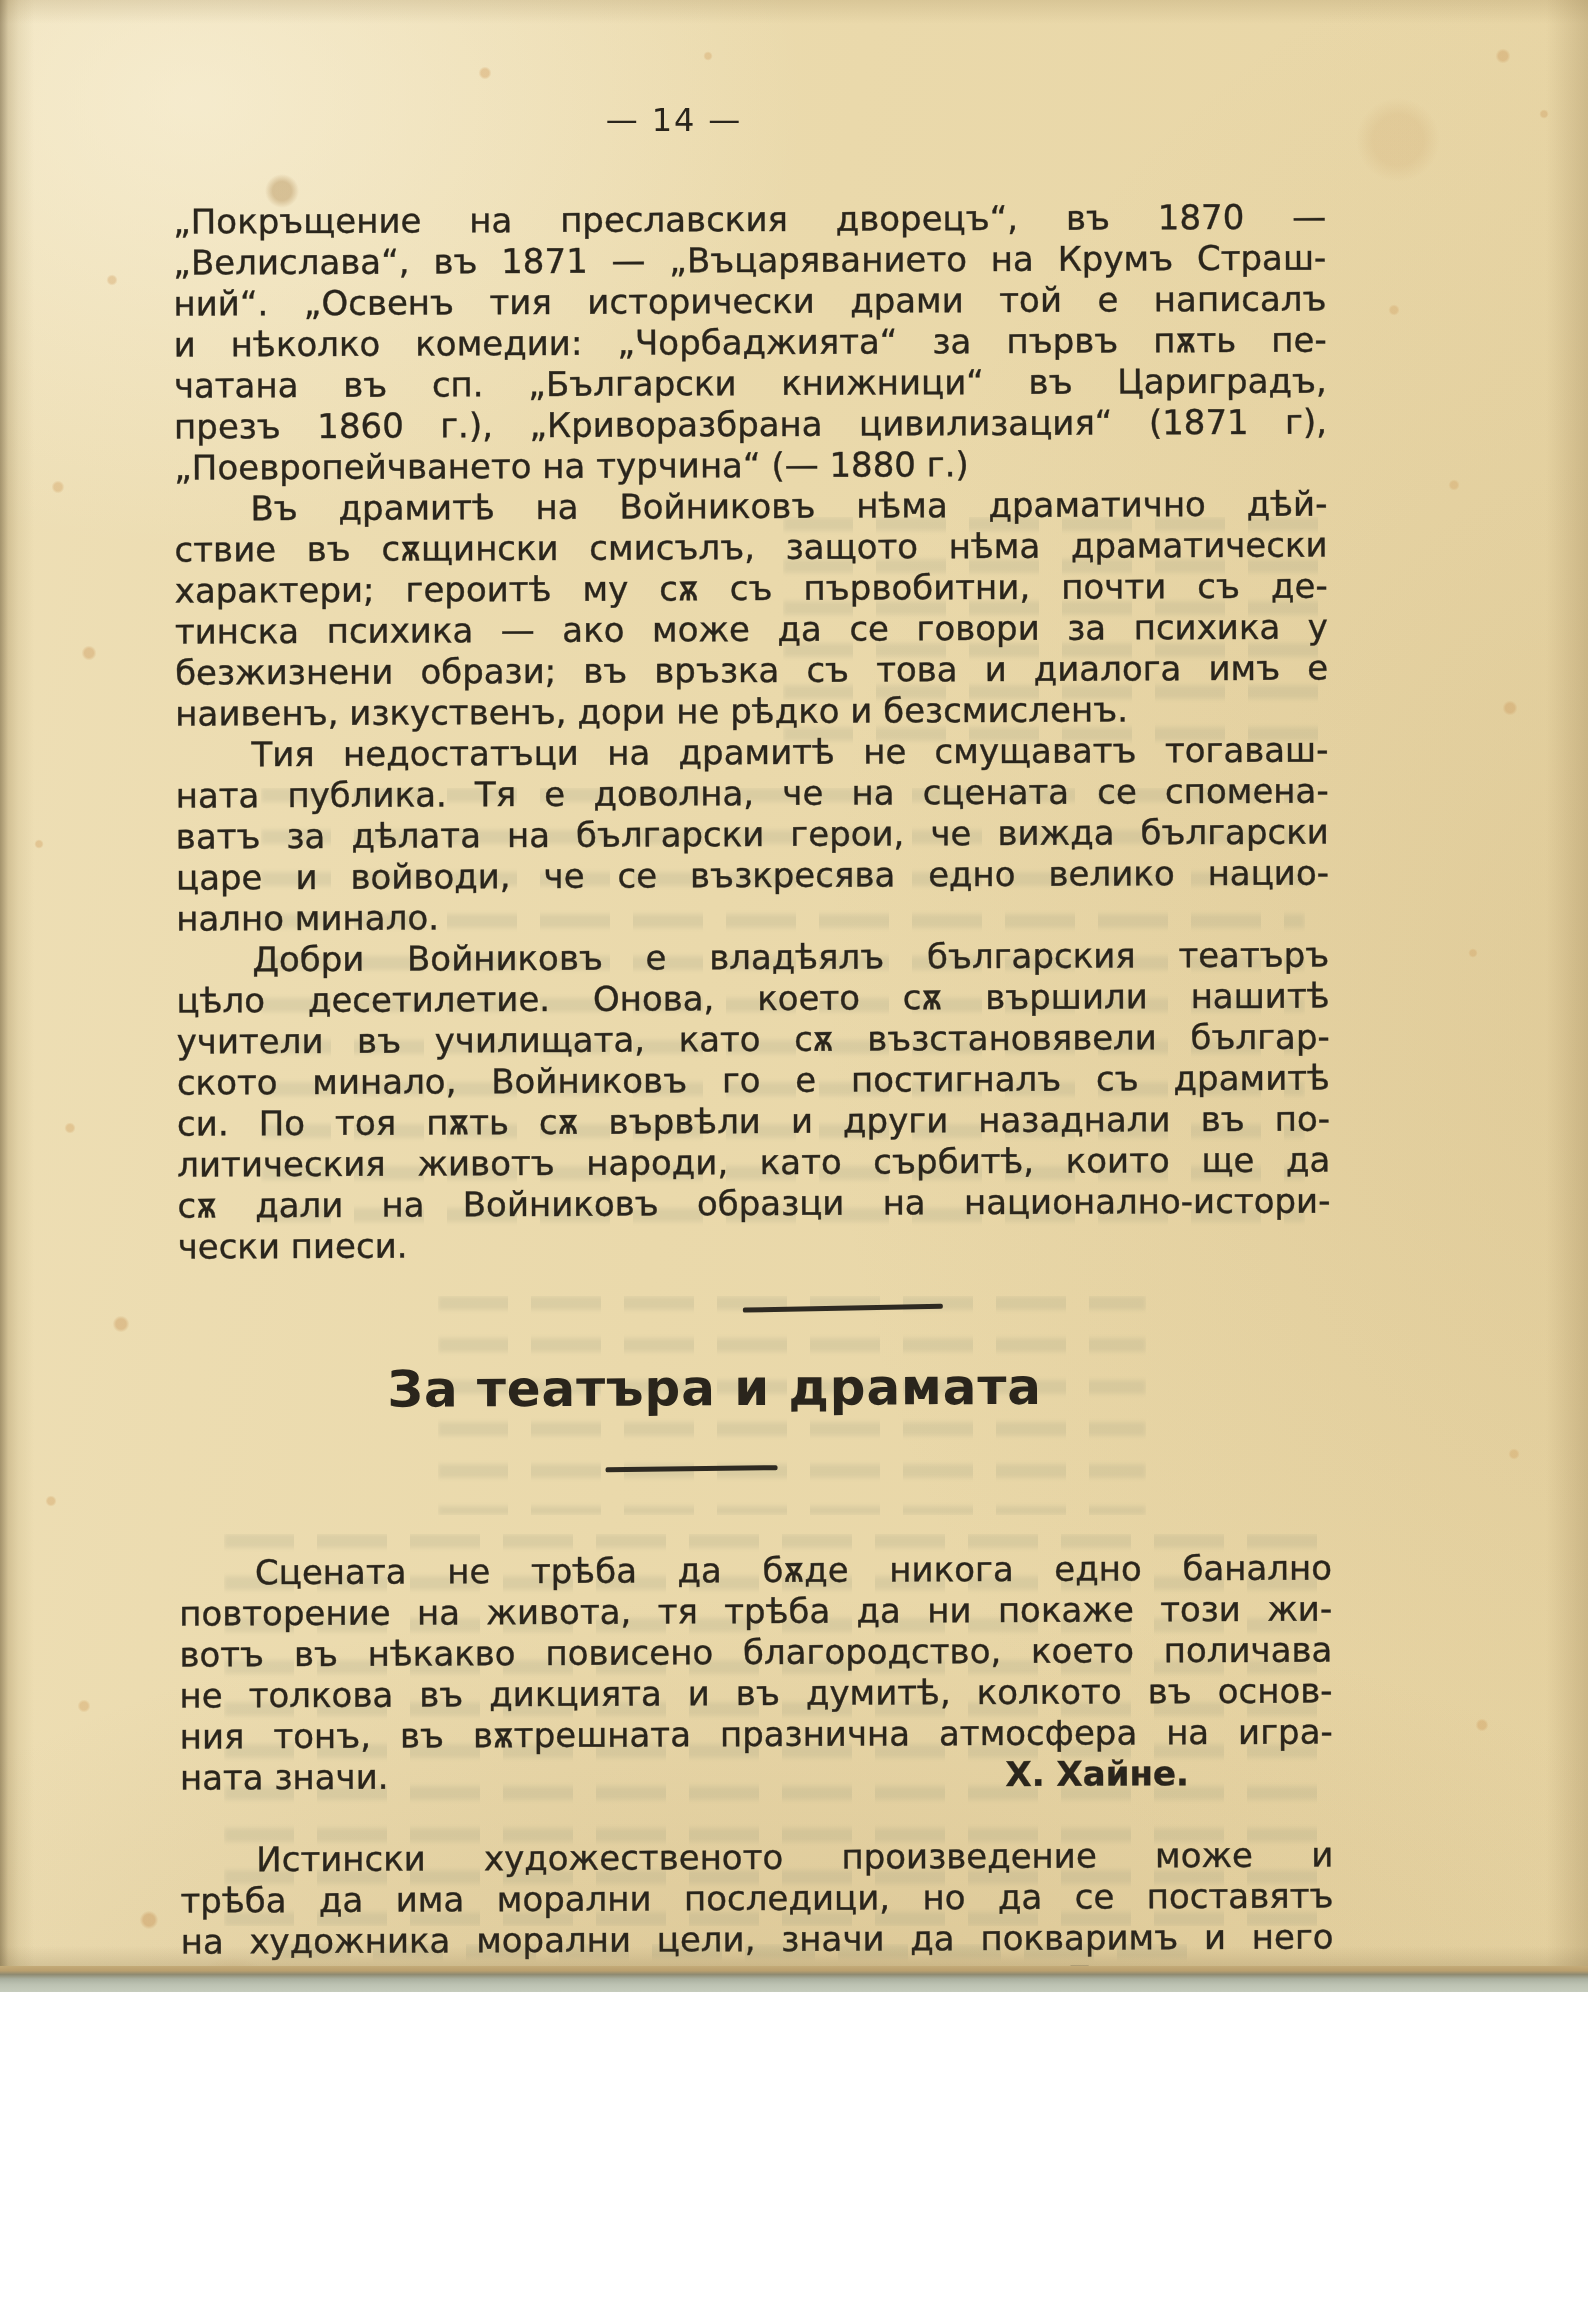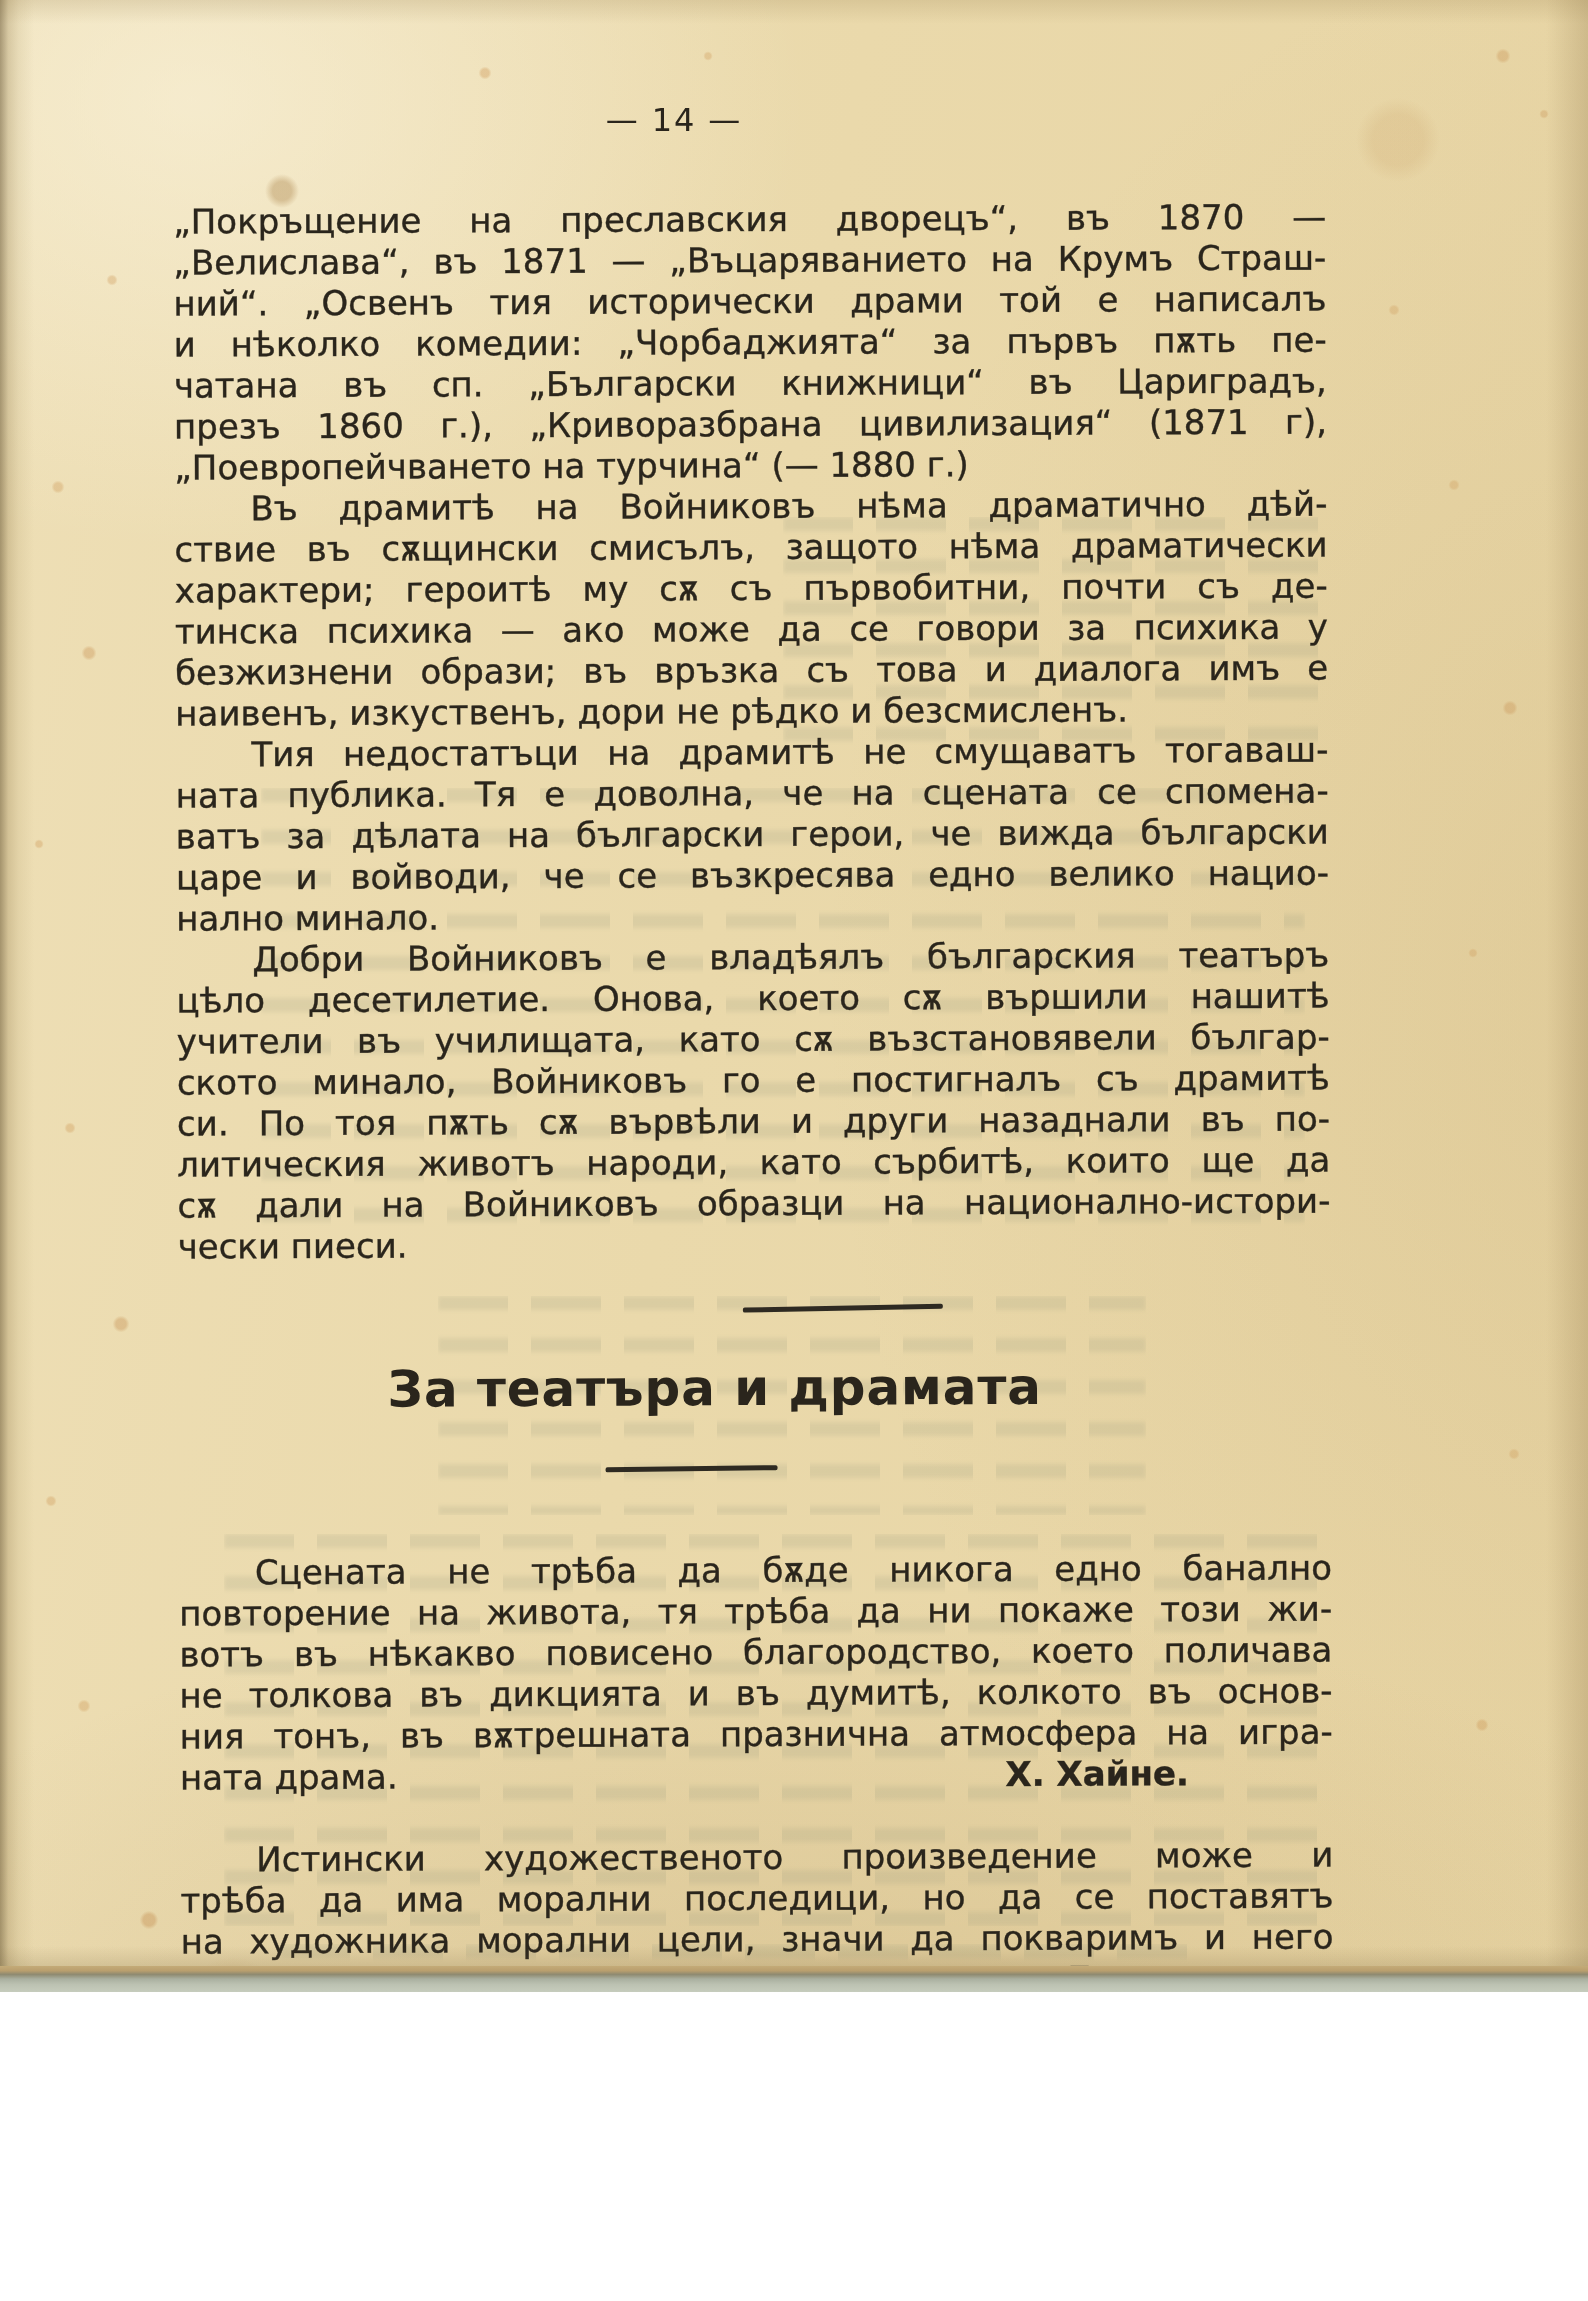--- a/index.html
+++ b/index.html
@@ -151,21 +151,21 @@
     <div class="rule rule-2"></div>
 
     <div id="quotes">
         <div class="quote">
           <div class="line indent">Сцената не трѣба да бѫде никога едно банално</div>
           <div class="line">повторение на живота, тя трѣба да ни покаже този жи-</div>
           <div class="line">вотъ въ нѣкакво повисено благородство, което поличава</div>
           <div class="line">не толкова въ дикцията и въ думитѣ, колкото въ основ-</div>
           <div class="line">ния тонъ, въ вѫтрешната празнична атмосфера на игра-</div>
           <div class="line qlast">
-            <span>ната драма.</span>
+            <span>ната значи.</span>
             <span class="attr">Х. Хайне.</span>
           </div>
         </div>
         <div class="quote">
           <div class="line indent">Истински художественото произведение може и</div>
           <div class="line">трѣба да има морални последици, но да се поставятъ</div>
           <div class="line">на художника морални цели, значи да покваримъ и него</div>
           <div class="line qlast">
             <span>и произведението му.</span>
             <span class="attr">Гьоте.</span>

